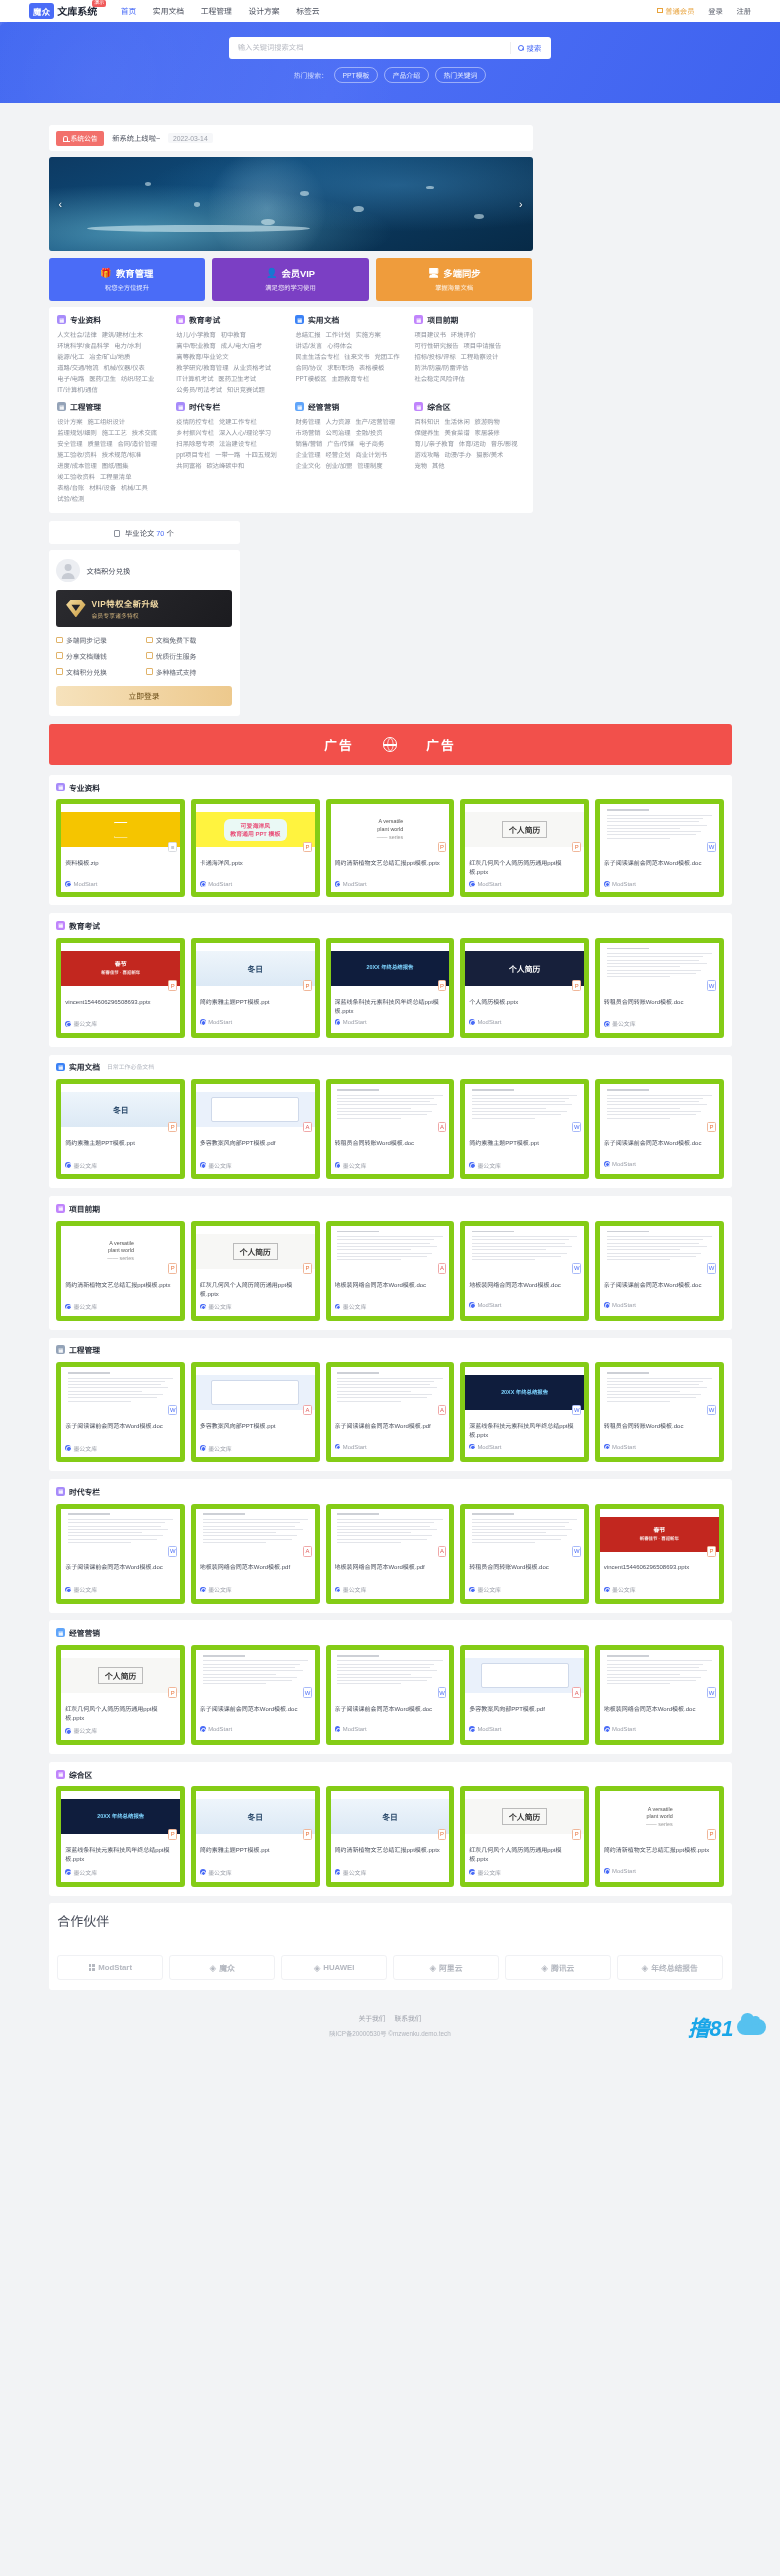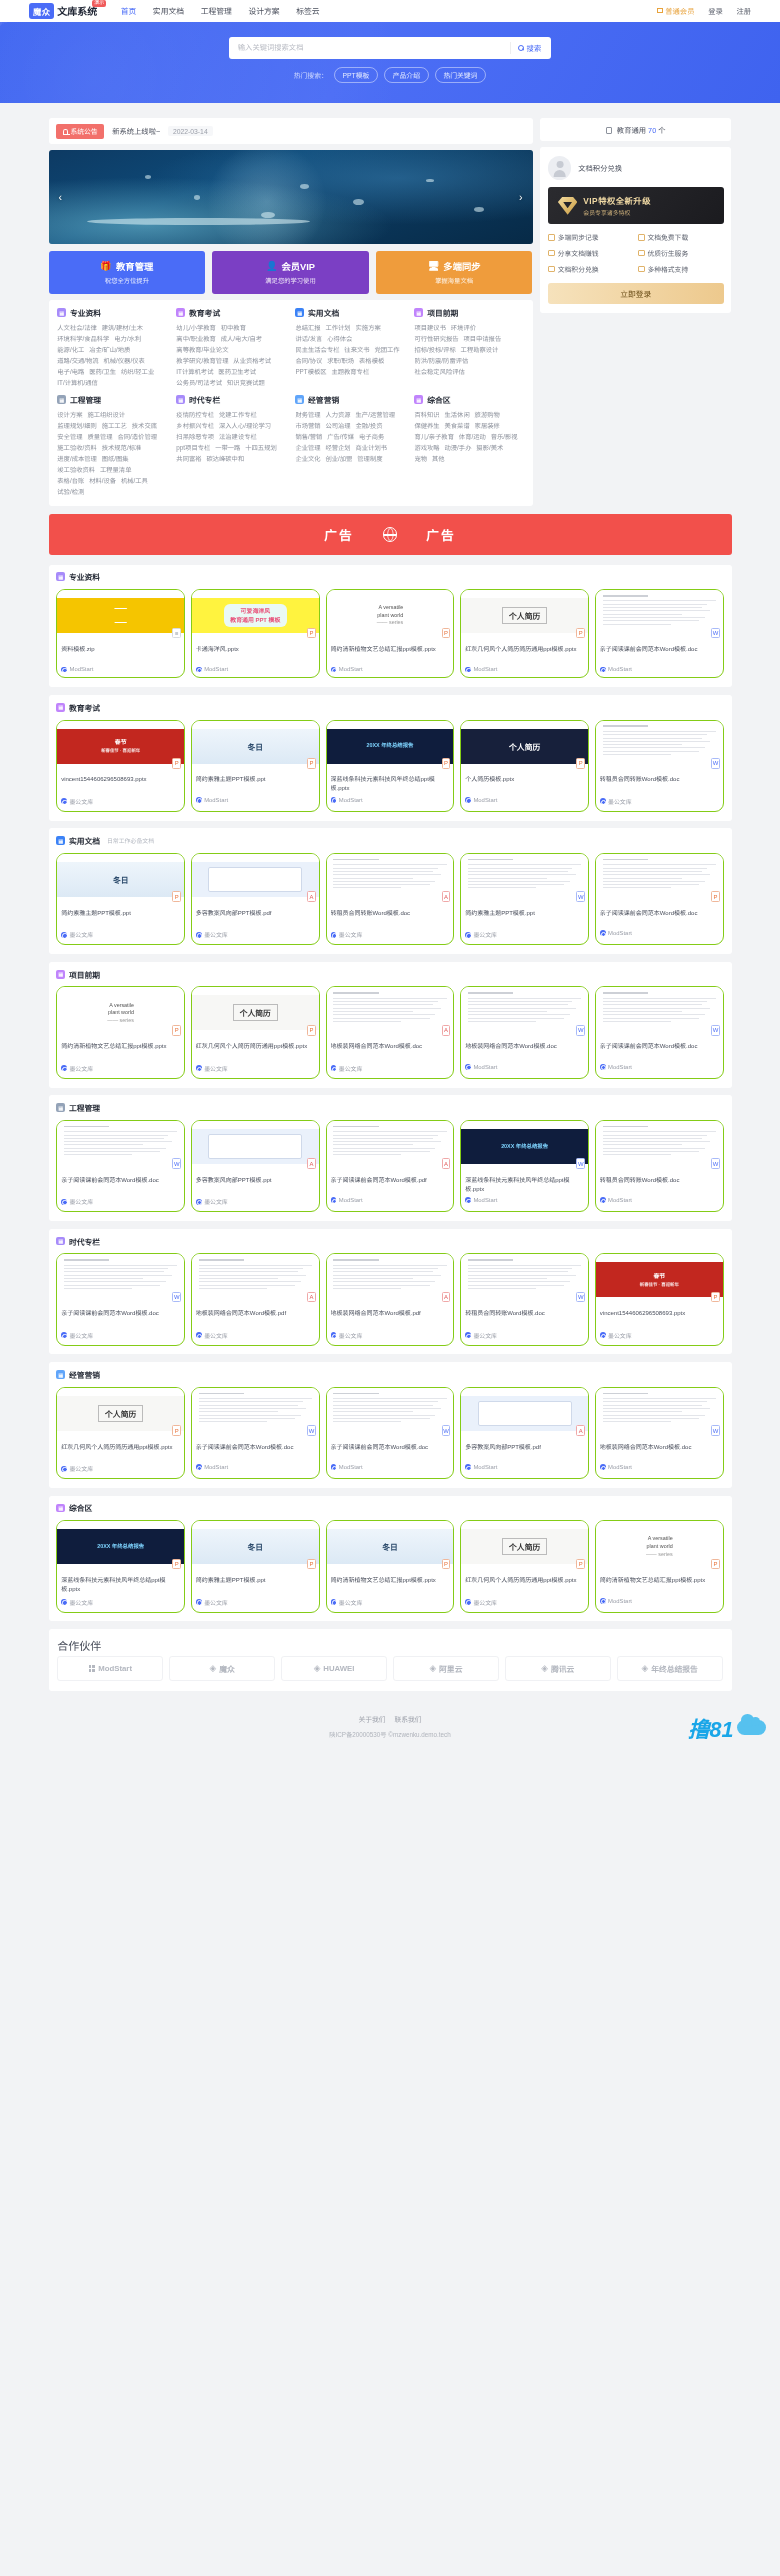--- a/index.html
+++ b/index.html
@@ -64,21 +64,21 @@
   .mag { width:5.9px; height:5.9px; border:1px solid #4a6cf7; border-radius:50%; position:relative; display:inline-block;}
   .mag::after{content:"";position:absolute;width:2.4px;height:1px;background:#4a6cf7;transform:rotate(45deg);right:-2px;bottom:0;}
   .hotrow { margin-top:8.8px; display:flex; justify-content:center; align-items:center; gap:5.9px; }
   .hotlabel { color:#cfd9ff; font-size:6.8px; }
   .hottag {
     color:#e6ecff; font-size:6.8px; border:1px solid rgba(255,255,255,.45);
     border-radius:8.8px; padding:2px 7.8px; cursor:pointer;
   }
 
   
-  .main { display:flex; gap:7.8px; padding-top:15px; align-items:flex-start; }
+  .main { display:flex; gap:7.8px; padding-top:22px; align-items:flex-start;flex-direction:column; }
   .col-left { width:484px; }
   .col-right { width:191px; }
   .card { background:#fff; border-radius:2.9px; }
 
   .notice { display:flex; align-items:center; gap:7.8px; padding:5.9px 7.8px; margin-bottom:5.9px; }
   .notice-tag {
     background:#f2706b; color:#fff; font-size:6.8px; padding:2.4px 6.8px; border-radius:2px;
     display:flex; align-items:center; gap:2.4px;
   }
   .bell { width:4.9px;height:4.9px;border:1px solid #fff;border-radius:50% 50% 0 0;border-bottom:0;display:inline-block;position:relative;}
@@ -156,21 +156,21 @@
   .vip-login {
     display:block; text-align:center; font-size:7.8px; color:#6b4e18;
     background:linear-gradient(90deg,#f6e2bc,#edc98d); border-radius:2.9px; padding:4.9px 0; cursor:pointer;
   }
 
   
   .sec { background:#fff; border-radius:2.9px; margin-bottom:7.8px; padding:6.8px 7.8px 8.8px; }
   .sec-h { display:flex; align-items:center; gap:3.9px; margin-bottom:6.8px; }
   .sec-sub { font-size:5.9px; color:#b5b9c2; margin-left:2.9px; }
   .grid { display:grid; grid-template-columns:repeat(5,1fr); gap:5.9px; }
-  .dcard { border:1px solid #84cc16; border-radius:9px; overflow:hidden; background:#fff; cursor:pointer; }
+  .dcard { border:5px solid #84cc16; border-radius:3px; overflow:hidden; background:#fff; cursor:pointer; }
   .dthumb { height:51px; position:relative; background:#fff; display:flex; align-items:center; justify-content:center; overflow:hidden; }
   .ftag {
     position:absolute; right:2.9px; bottom:2.9px; width:8.8px; height:10.7px; border:1px solid #ccc;
     border-radius:1.5px; font-size:5.9px; display:flex; align-items:center; justify-content:center; background:#fff;
   }
   .ftag.p { color:#e8743c; border-color:#f0b79a; }
   .ftag.w { color:#4a6cf7; border-color:#a8baf8; }
   .ftag.a { color:#e05a5a; border-color:#f0a8a8; }
   .ftag.z { color:#9aa0ab; border-color:#d8dbe0; }
   .dbody { padding:3.9px 3.9px 4.9px; }
@@ -191,21 +191,21 @@
   .t-navy { background:#0f1d3d; }
   .t-winter { background:linear-gradient(#eef5fb,#dce9f5); }
   .t-plant { background:#fff; }
   .t-resume { background:#f7f7f5; }
   .t-screen { background:#eaf1fb; }
   .mini-label { color:#fff; font-size:5.9px; font-weight:bold; text-align:center; line-height:1.4; }
   .hourglass { width:13.7px;height:15.6px;border:1.4px solid #fff; clip-path:polygon(0 0,100% 0,55% 50%,100% 100%,0 100%,45% 50%); }
 
   
   .partners { background:#fff; border-radius:2.9px; padding:7.8px 8.8px 9.8px; margin-bottom:9.8px; }
-  .p-title { font-size:11px; color:#4a4f5c; margin-bottom:3px; }
+  .p-title { font-size:13px; color:#4a4f5c; margin-bottom:25px; }
   .p-row { display:grid; grid-template-columns:repeat(6,1fr); gap:5.9px; }
   .p-item {
     border:1px solid #f0f1f4; border-radius:2.9px; height:25px; display:flex;
     align-items:center; justify-content:center; gap:2.9px; color:#b4b8c0; font-size:7.8px; font-weight:bold;
   }
   .sq4 { display:grid; grid-template-columns:1fr 1fr; gap:1px; }
   .sq4 u { width:2.9px;height:2.9px;background:#b4b8c0;display:block; }
   .footer { padding:13.7px 0 17.6px; text-align:center; }
   .f-links { font-size:6.8px; color:#9a9ea8; display:flex; gap:8.8px; justify-content:center; margin-bottom:5.9px; }
   .f-copy { font-size:6.3px; color:#b0b4bc; }
@@ -375,21 +375,21 @@
                 <span class="cat-t">综合区</span>
               </div>
               <div class="cat-links"><span>百科知识</span><span>生活休闲</span><span>旅游购物</span><span>保健养生</span><span>美食菜谱</span><span>家居装修</span><span>育儿/亲子教育</span><span>体育/运动</span><span>音乐/影视</span><span>游戏攻略</span><span>动漫/手办</span><span>摄影/美术</span><span>宠物</span><span>其他</span></div>
             </div>
           </div>
       </div>
 
       <div class="col-right">
         <div class="card stat">
           <span class="doc-ico"></span>
-          <span>教育通用</span>
+          <span>毕业论文</span>
           <b>70</b>
           <span>个</span>
         </div>
 
         <div class="card vipcard">
           <div class="vip-user">
             <div class="avatar"></div>
             <div class="vip-hint">文档积分兑换</div>
           </div>
           <div class="vip-banner">

